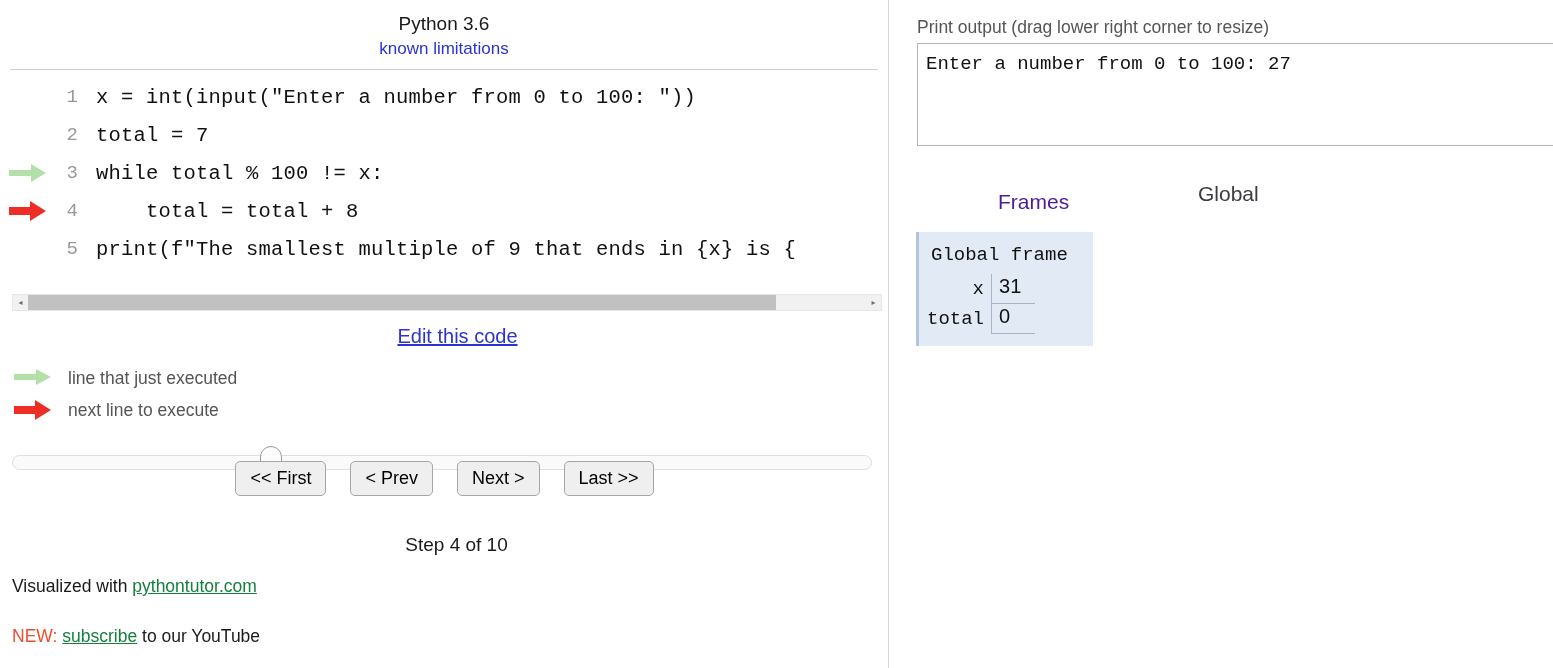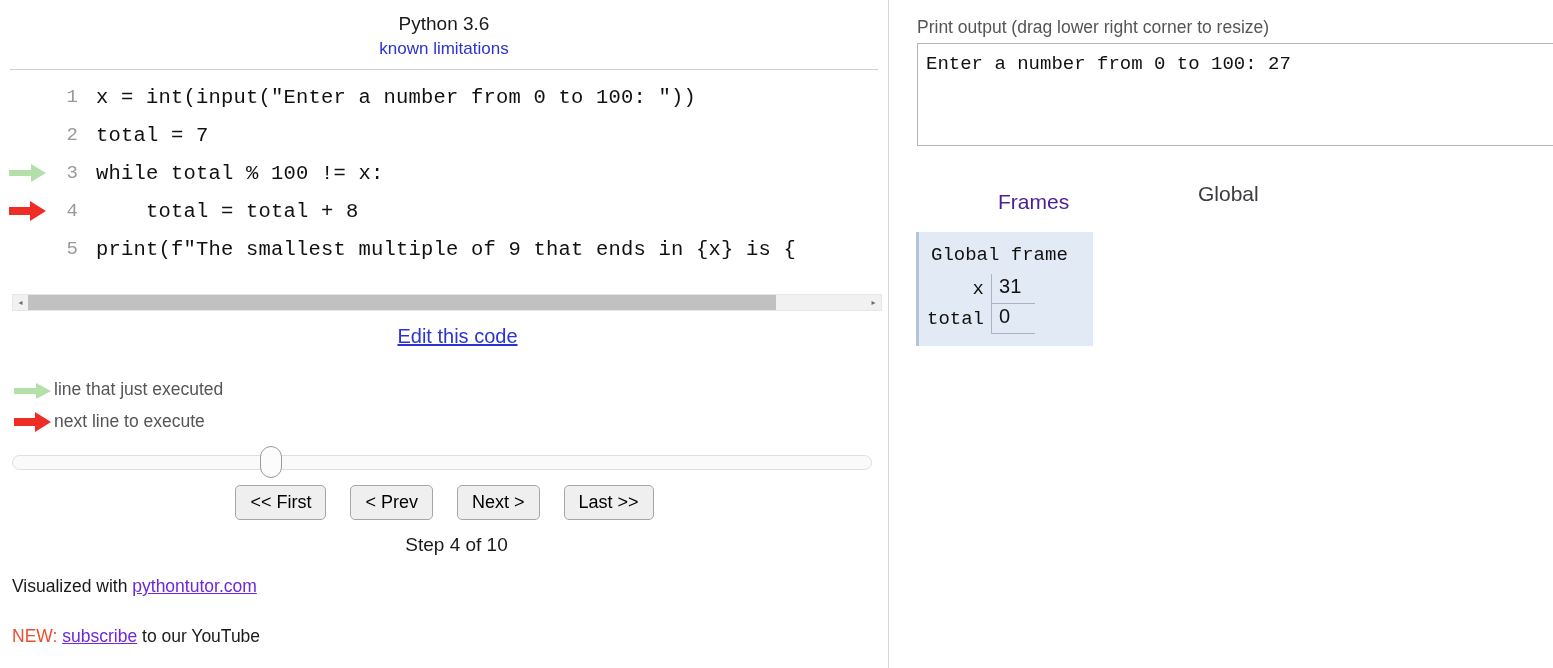--- a/index.html
+++ b/index.html
@@ -157,22 +157,23 @@
   }
 
   
   #legend {
     position: absolute;
     top: 368px;
     left: 14px;
   }
   .legend-row {
     display: flex;
-    align-items: flex-end;
+    align-items: flex-start;
     height: 32px;
+    gap: 14px;
   }
   .legend-icon {
     width: 40px;
     flex: 0 0 40px;
     display: flex;
     align-items: center;
   }
   .legend-label {
     font-size: 17.5px;
     color: #555555;
@@ -206,21 +207,21 @@
     border: 1px solid #9c9c9c;
     border-radius: 11px;
     background: #fcfcfc;
     box-sizing: border-box;
     cursor: pointer;
   }
 
   
   #nav-buttons {
     position: absolute;
-    top: 485px;
+    top: 461px;
     left: 0;
     width: 889px;
     display: flex;
     justify-content: center;
     gap: 24px;
   }
   .nav-btn {
     font-family: "Liberation Sans", sans-serif;
     font-size: 18px;
     color: #000;
@@ -244,21 +245,21 @@
   
   #footer {
     position: absolute;
     top: 570px;
     left: 12px;
     font-size: 17.5px;
     color: #1a1a1a;
   }
   .footer-line { line-height: 32px; }
   .footer-link {
-    color: #6d28d9;
+    color: #15803d;
     text-decoration: underline;
     cursor: pointer;
   }
   .new-tag {
     color: #e8502e;
   }
   .footer-gap { height: 18px; }
 
   
   .print-label {

